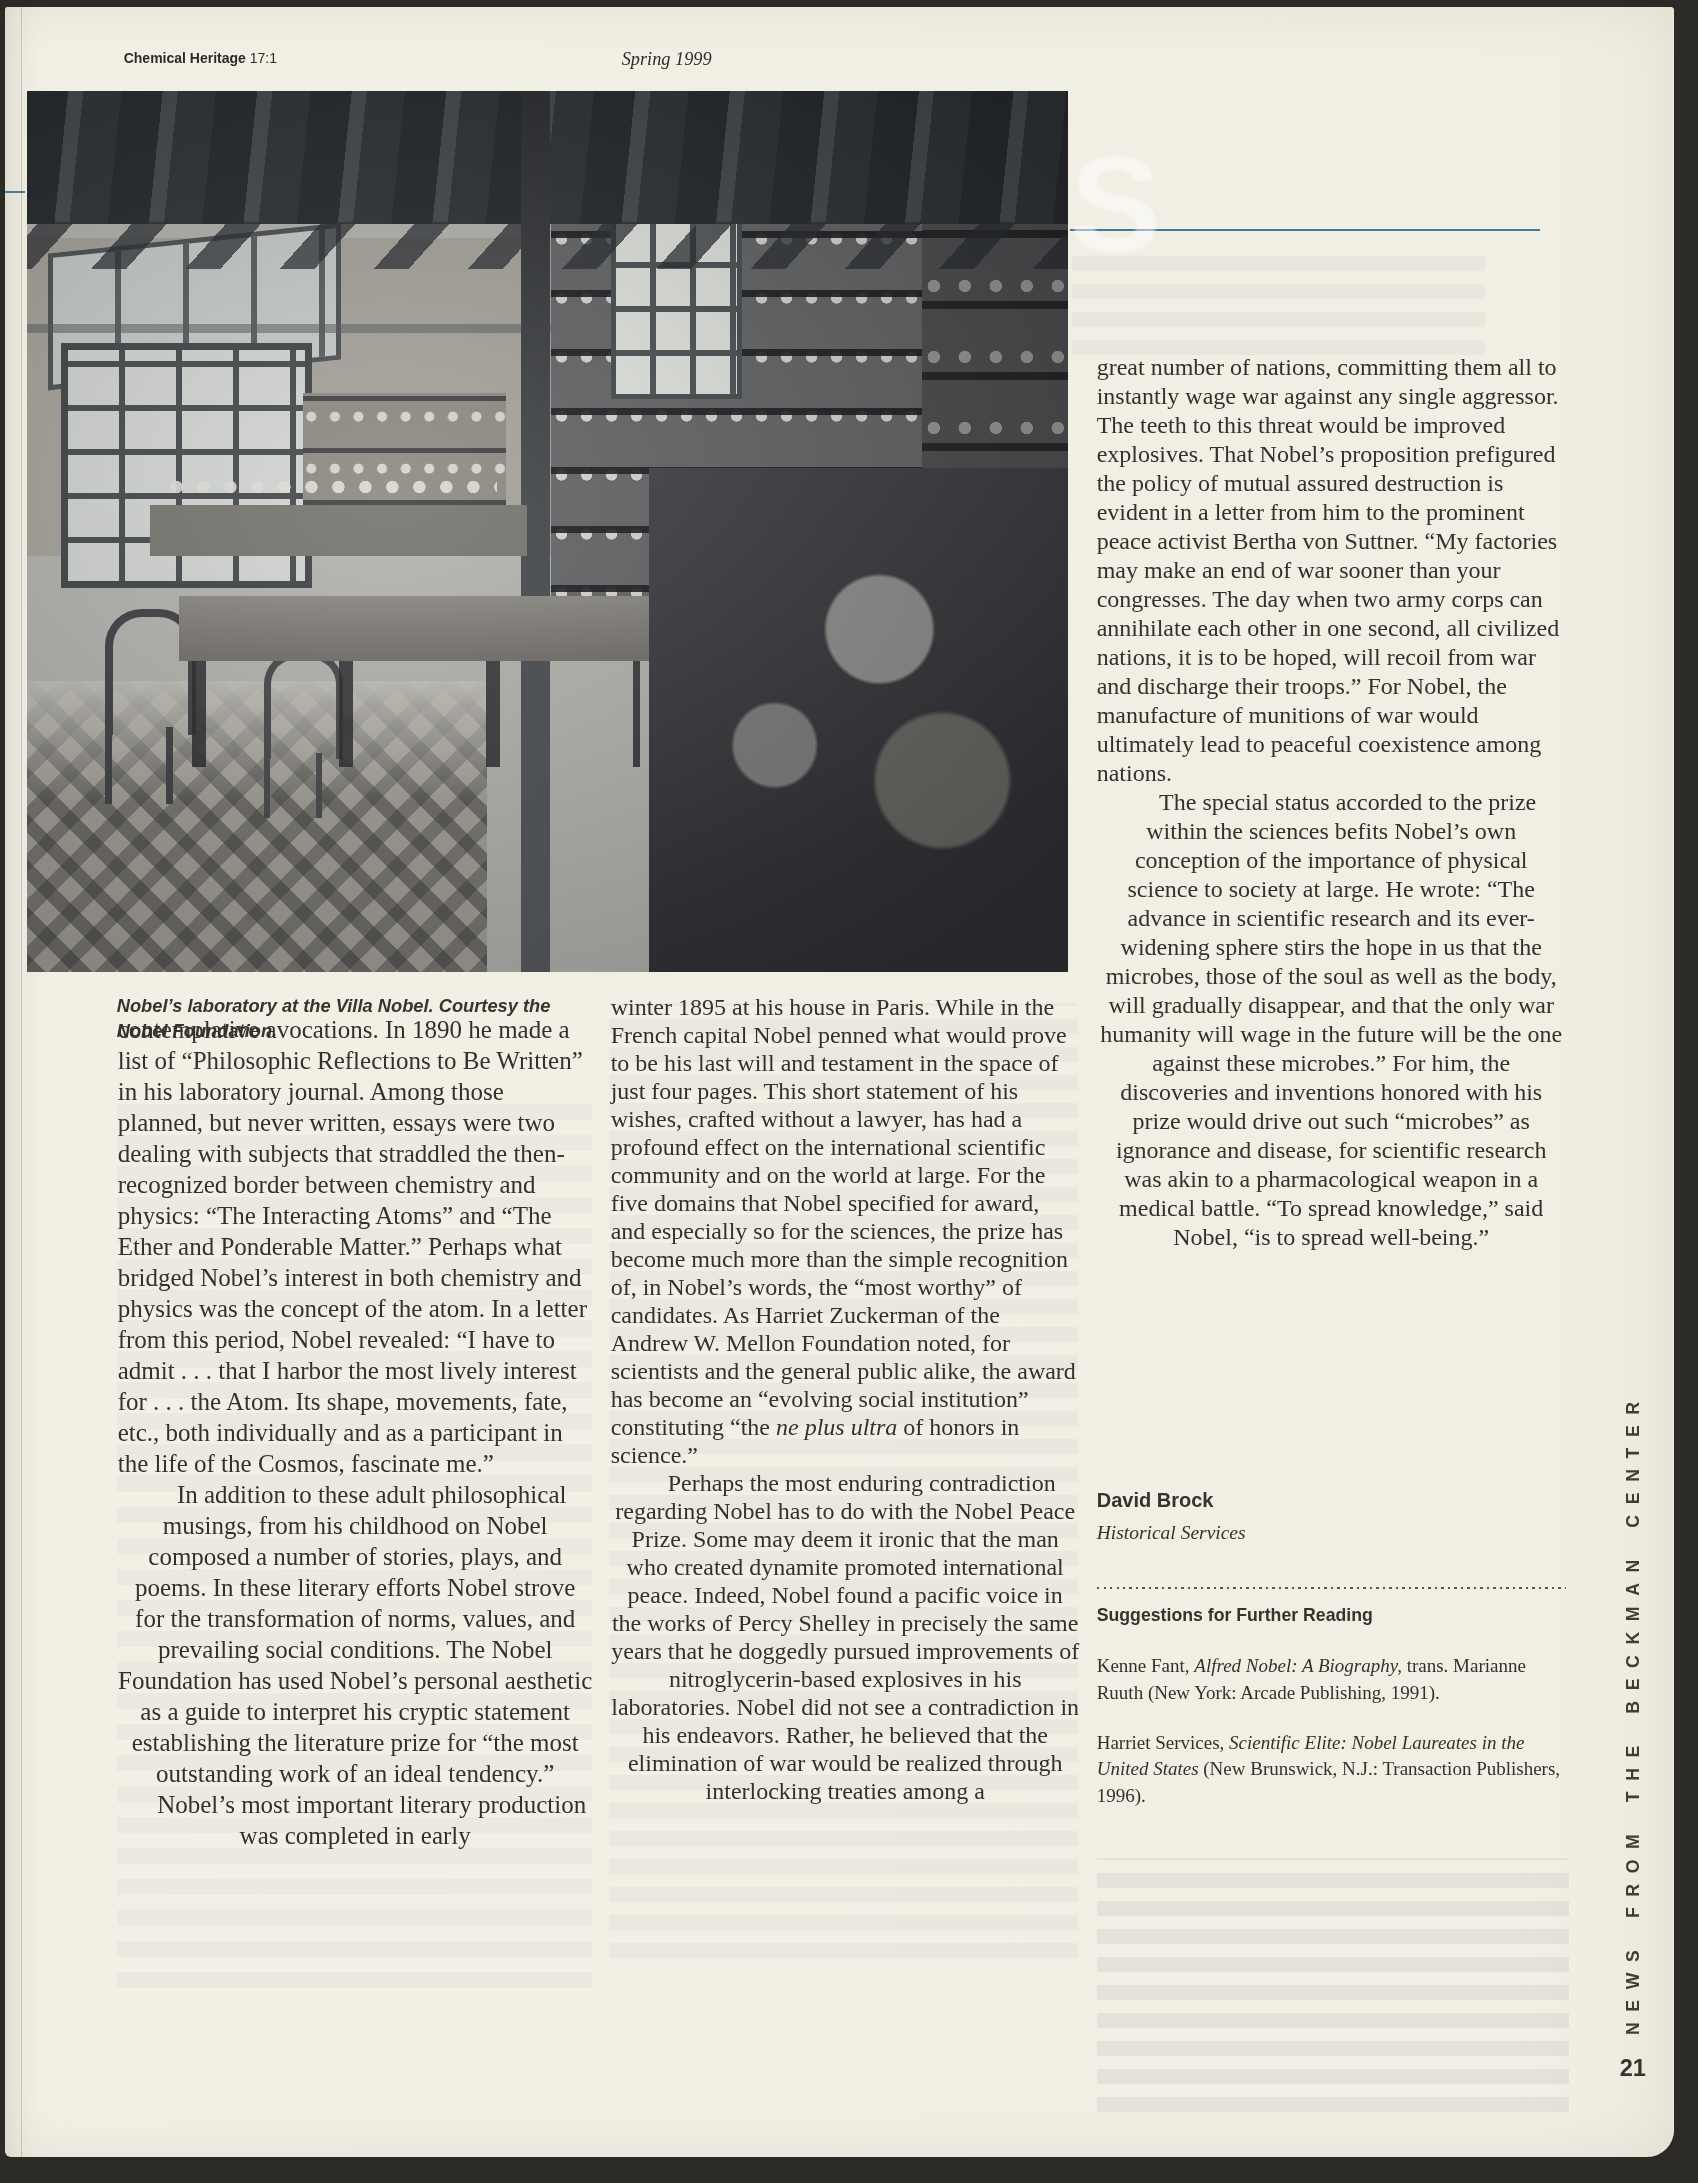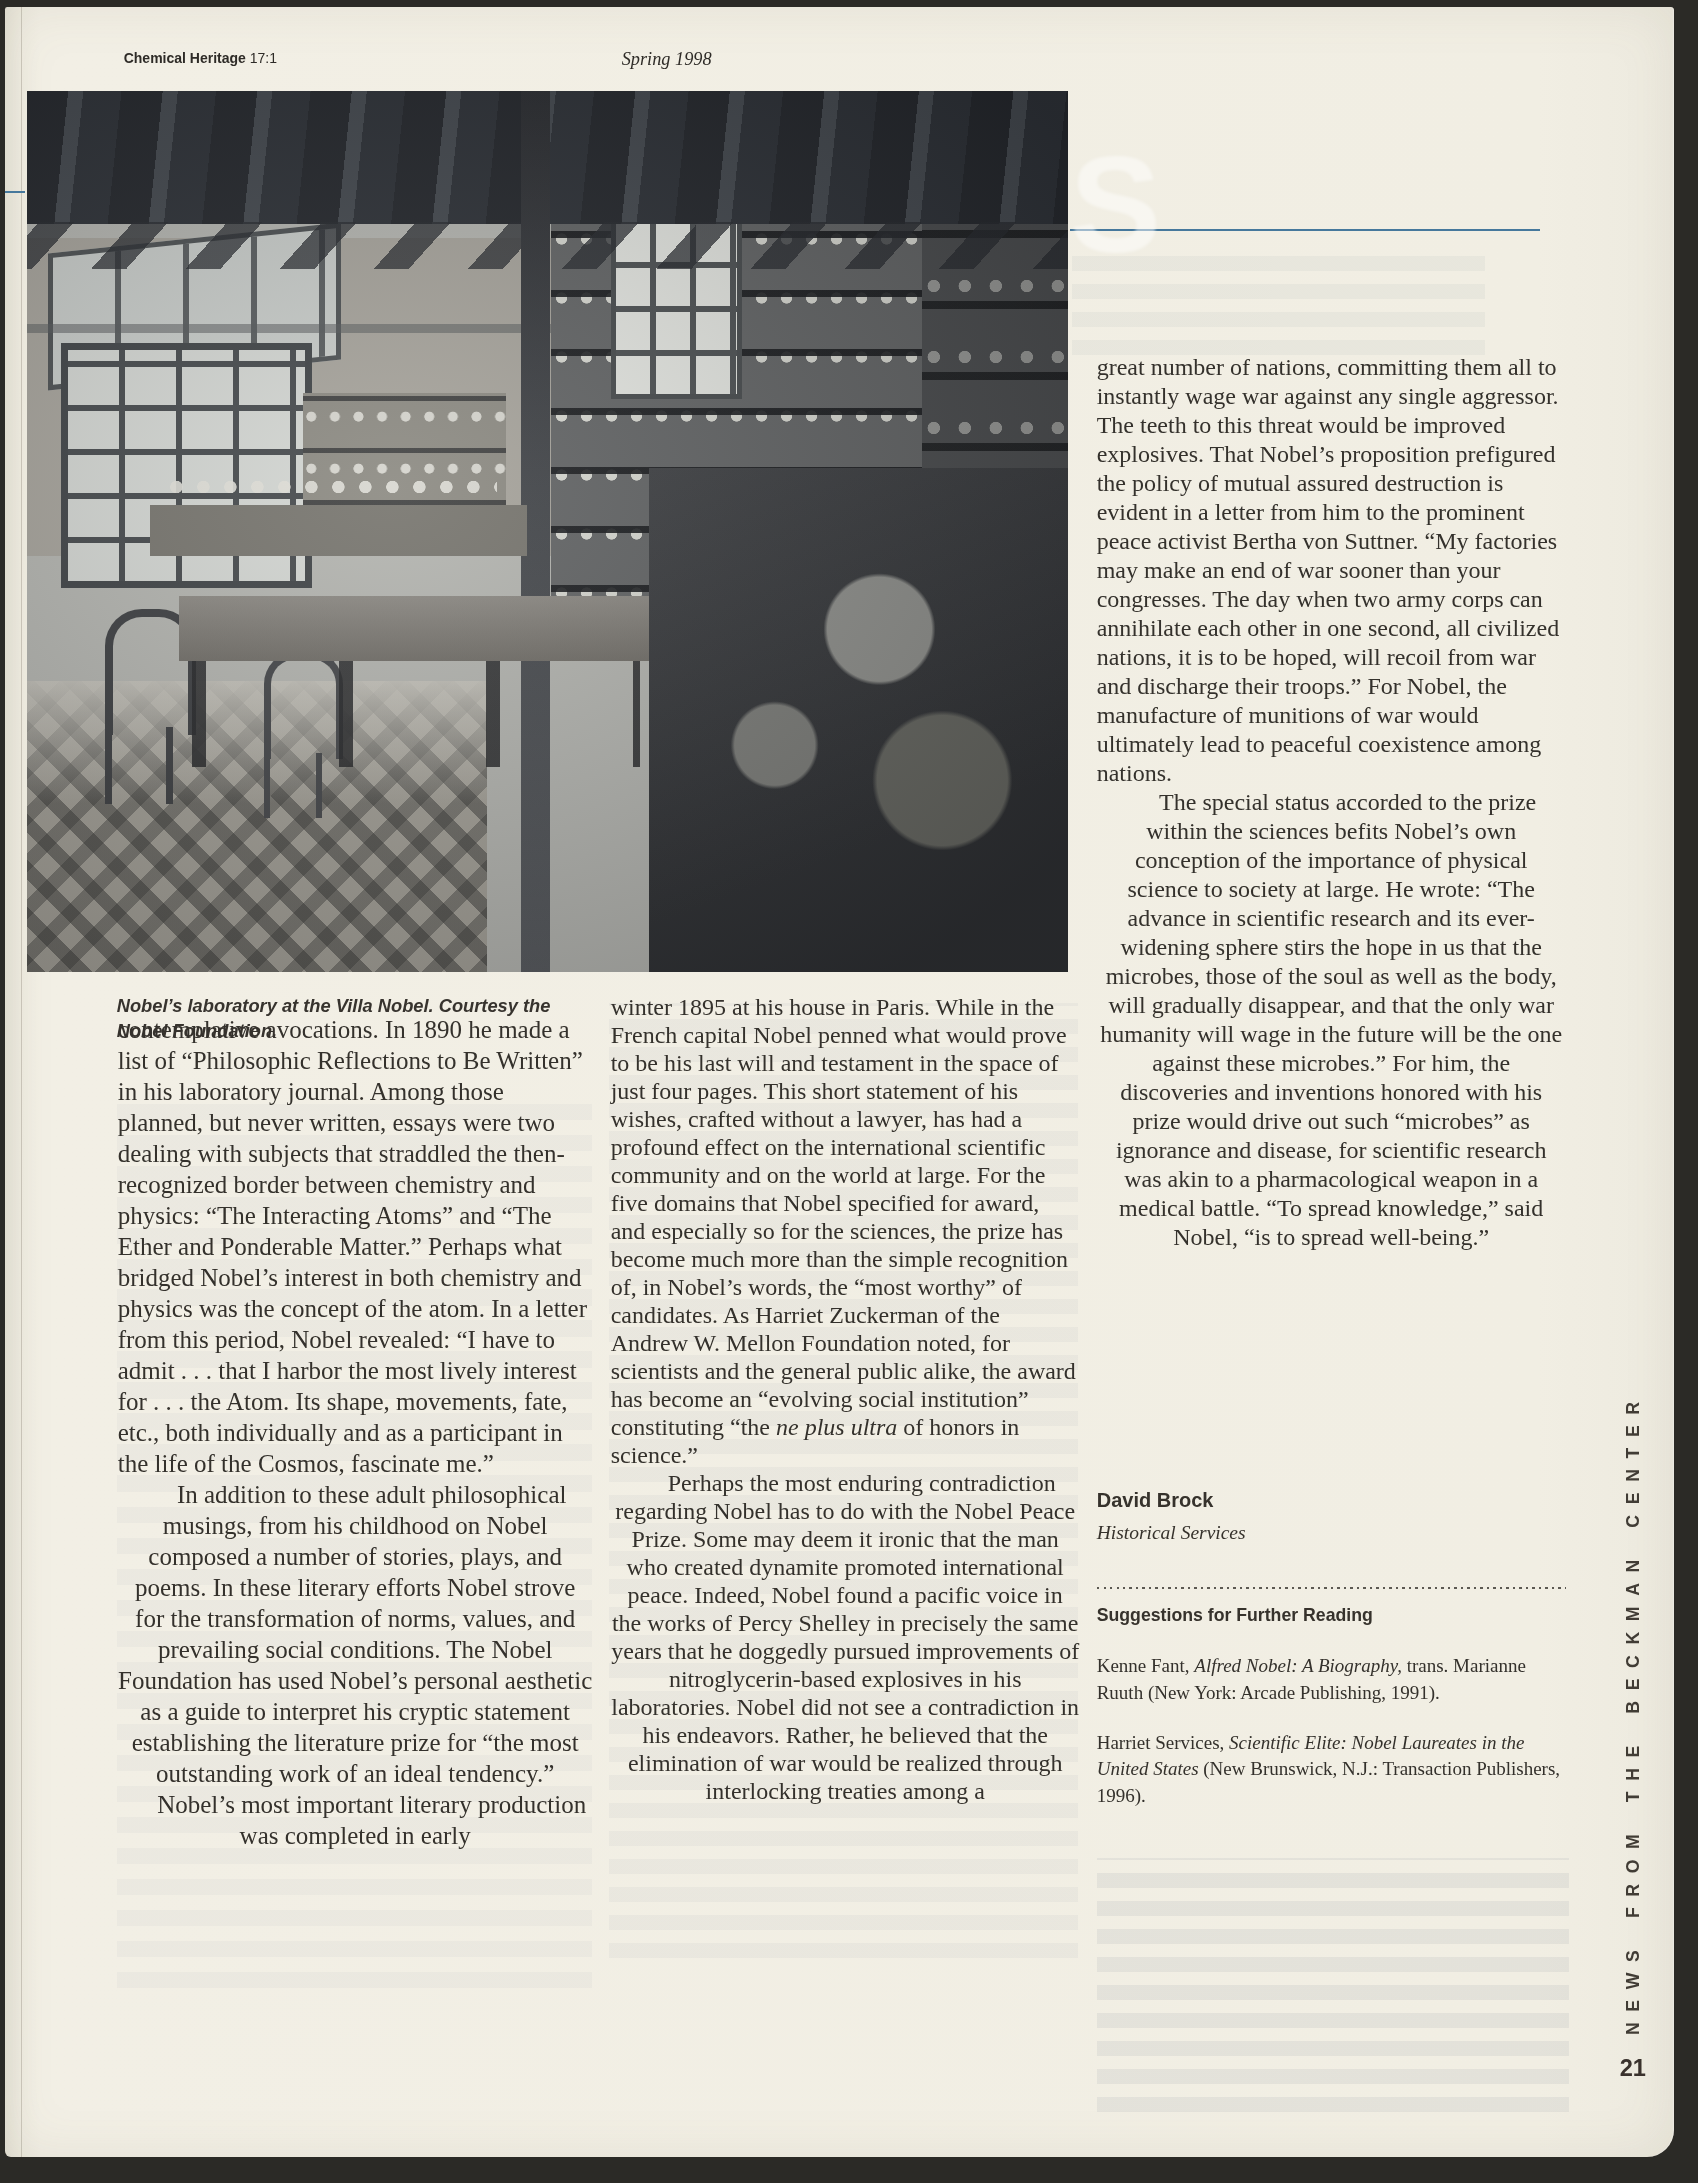--- a/index.html
+++ b/index.html
@@ -159,21 +159,21 @@
     background:repeating-linear-gradient(0deg,rgba(95,110,130,.045) 0 16.5px,rgba(0,0,0,0) 16.5px 31px);}
   .ghost-lines-d{left:1067px;top:248px;width:413px;height:100px;
     background:repeating-linear-gradient(0deg,rgba(95,110,130,.06) 0 15.3px,rgba(0,0,0,0) 15.3px 28px);}
 </style>
 </head>
 <body>
 
 <div class="page">
 
   <div class="masthead"><span class="b">Chemical Heritage</span><span> 17:1</span></div>
-  <div class="season">Spring 1998</div>
+  <div class="season">Spring 1999</div>
 
   <div class="rule rule-left"></div>
   <div class="rule rule-right"></div>
 
   <div class="ghost-s">S</div>
   <div class="ghost ghost-lines-a"></div>
   <div class="ghost ghost-lines-b"></div>
   <div class="ghost ghost-lines-c"></div>
   <div class="ghost ghost-lines-d"></div>
 

